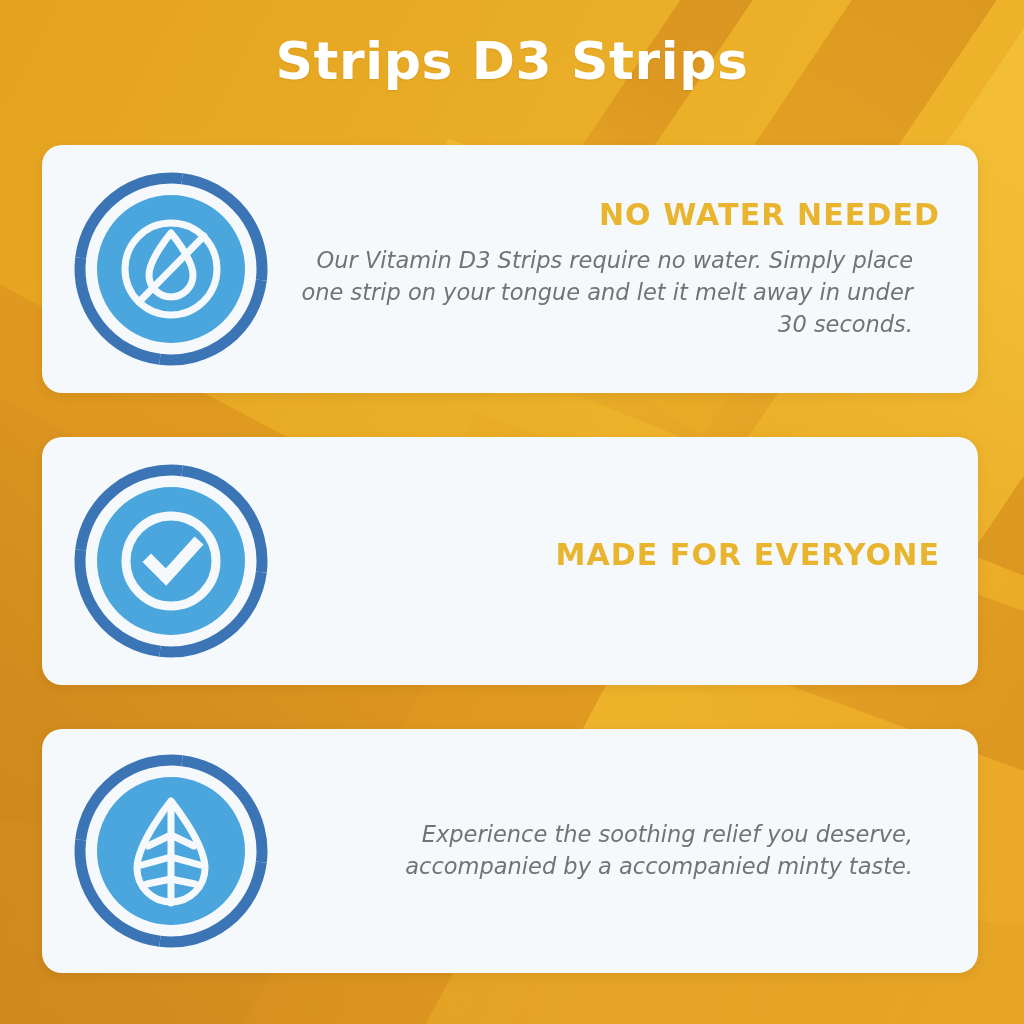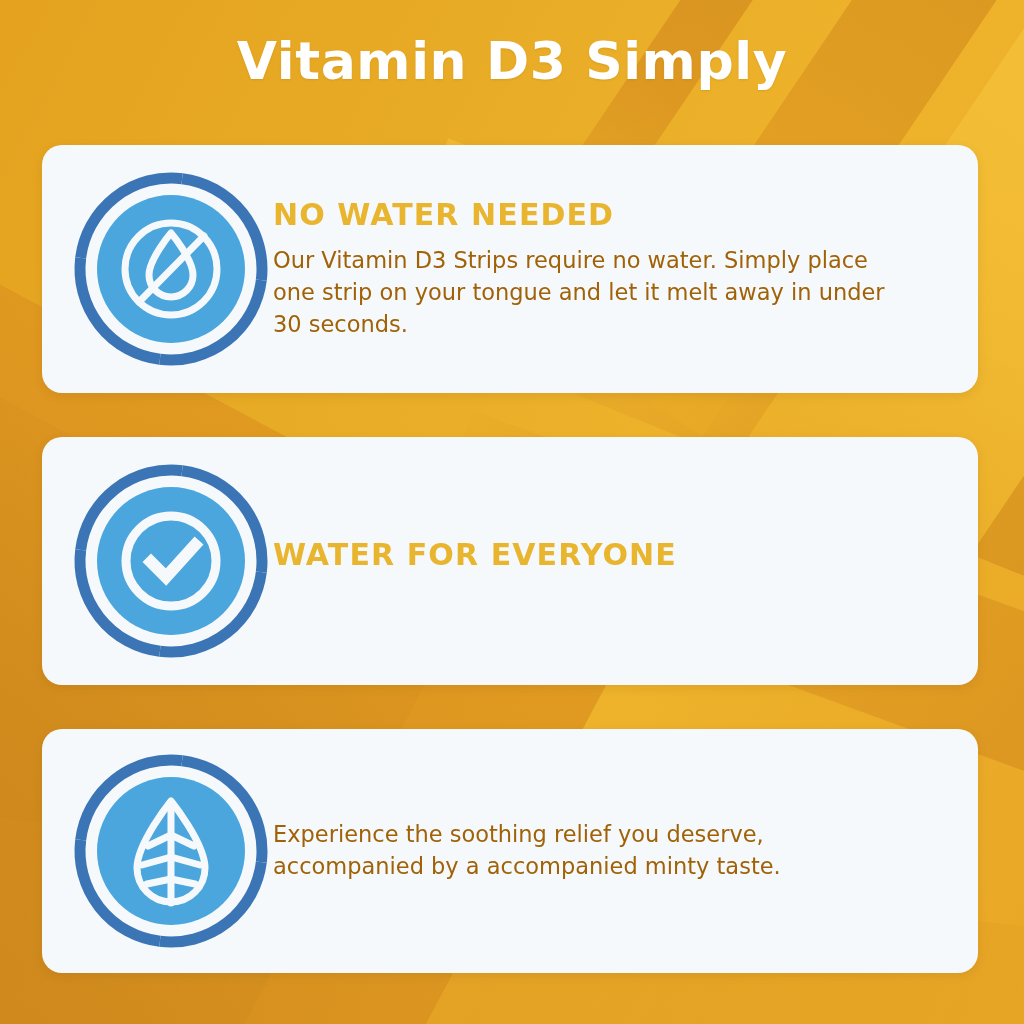--- a/index.html
+++ b/index.html
@@ -132,20 +132,21 @@
   .card {
     position: relative;
     display: flex;
     align-items: center;
     background: #f5f9fb;
     border-radius: 20px;
     box-shadow: 0 3px 10px rgba(120,75,10,.13);
     padding: 22px 30px 22px 26px;
     margin-bottom: 44px;
     min-height: 248px;
+    text-align: right;
   }
 
   .card:last-child { margin-bottom: 0; min-height: 240px; }
 
   .card-icon {
     flex: 0 0 auto;
     width: 205px;
     display: flex;
     align-items: center;
     justify-content: center;
@@ -159,25 +160,26 @@
   .card-heading {
     color: #e9b52f;
     font-size: 30px;
     font-weight: bold;
     letter-spacing: 1.1px;
     margin-bottom: 13px;
     font-family: "DejaVu Sans", sans-serif;
   }
 
   .card-text {
-    color: #a16207;
+    color: #737373;
     font-size: 22.5px;
     line-height: 1.42;
     font-family: "DejaVu Sans", sans-serif;
     max-width: 640px;
+    font-style: italic;
   }
 
   svg { display: block; }
 </style>
 </head>
 <body>
 
 <div id="poster">
 
   <div class="bg-layer">
@@ -185,21 +187,21 @@
     <div class="bg-wedge-left"></div>
     <div class="bg-wedge-left2"></div>
     <div class="bg-streak-d"></div>
     <div class="bg-streak-e"></div>
     <div class="bg-streak-f"></div>
     <div class="bg-streak-c"></div>
     <div class="bg-streak-b"></div>
     <div class="bg-streak-a"></div>
   </div>
 
-  <div class="title">Vitamin D3 Simply</div>
+  <div class="title">Strips D3 Strips</div>
 
   <div class="cards">
 
     <div class="card">
       <div class="card-icon">
         <svg width="200" height="200" viewBox="0 0 200 200" aria-hidden="true">
           <g fill="none" stroke="#3b75b5" stroke-width="11">
             <path d="M 100 9 A 91 91 0 0 1 191 100" transform="rotate(7 100 100)"></path>
             <path d="M 100 9 A 91 91 0 0 1 191 100" transform="rotate(97 100 100)"></path>
             <path d="M 100 9 A 91 91 0 0 1 191 100" transform="rotate(187 100 100)"></path>
@@ -225,21 +227,21 @@
             <path d="M 100 9 A 91 91 0 0 1 191 100" transform="rotate(97 100 100)"></path>
             <path d="M 100 9 A 91 91 0 0 1 191 100" transform="rotate(187 100 100)"></path>
             <path d="M 100 9 A 91 91 0 0 1 191 100" transform="rotate(277 100 100)"></path>
           </g>
           <circle cx="100" cy="100" r="74" fill="#4aa6dd"></circle>
           <circle cx="100" cy="100" r="45" fill="none" stroke="#f5f9fb" stroke-width="9"></circle>
           <path d="M 80 101 L 95 116 L 124 84" fill="none" stroke="#f5f9fb" stroke-width="12" stroke-linecap="square" stroke-linejoin="miter"></path>
         </svg>
       </div>
       <div class="card-body">
-        <div class="card-heading">WATER FOR EVERYONE</div>
+        <div class="card-heading">MADE FOR EVERYONE</div>
       </div>
     </div>
 
     <div class="card">
       <div class="card-icon">
         <svg width="200" height="200" viewBox="0 0 200 200" aria-hidden="true">
           <g fill="none" stroke="#3b75b5" stroke-width="11">
             <path d="M 100 9 A 91 91 0 0 1 191 100" transform="rotate(7 100 100)"></path>
             <path d="M 100 9 A 91 91 0 0 1 191 100" transform="rotate(97 100 100)"></path>
             <path d="M 100 9 A 91 91 0 0 1 191 100" transform="rotate(187 100 100)"></path>

